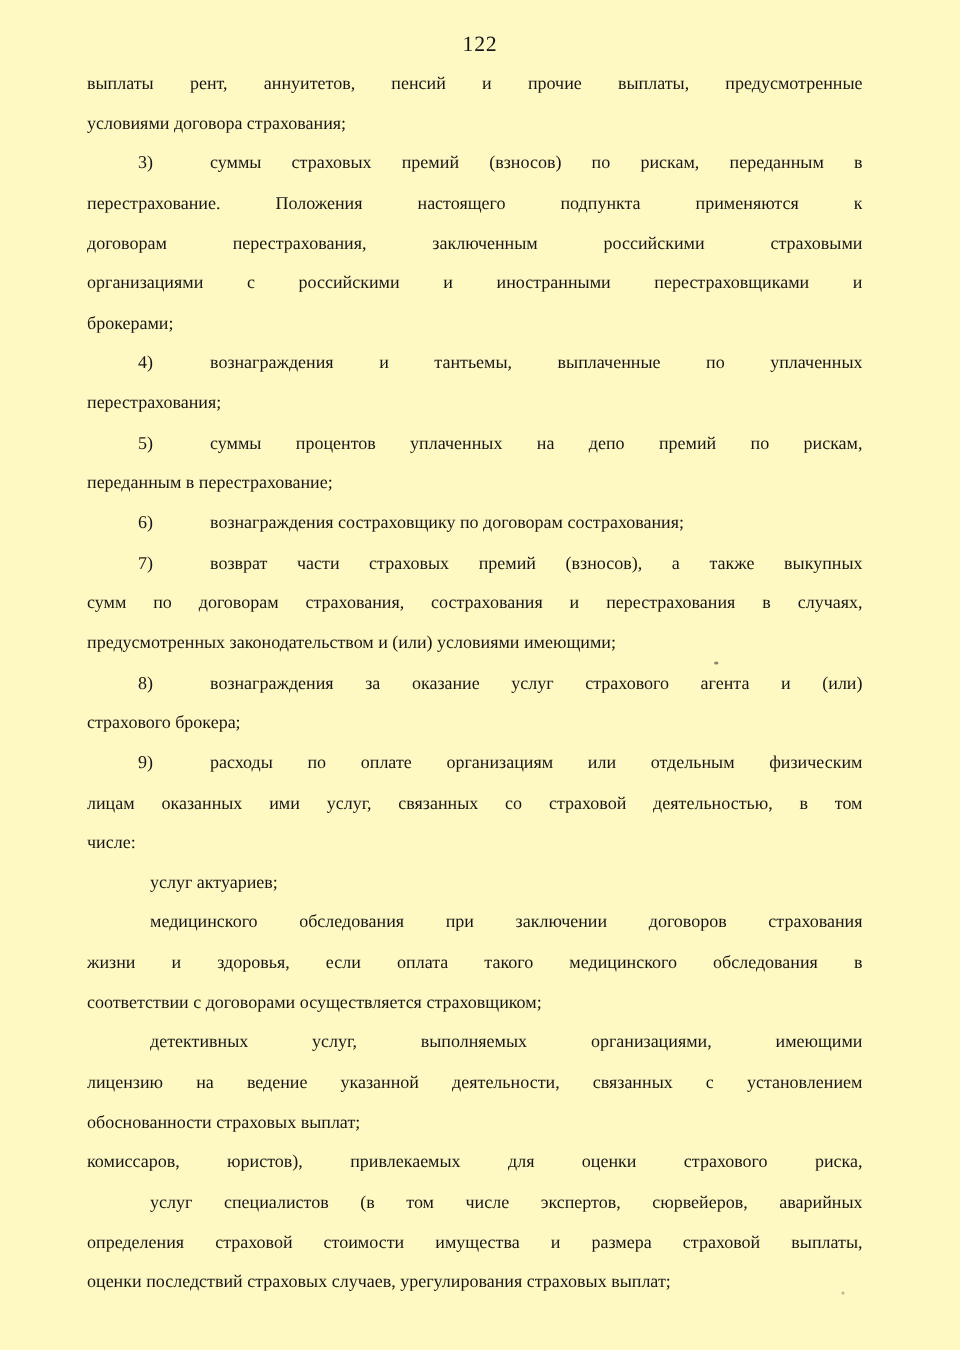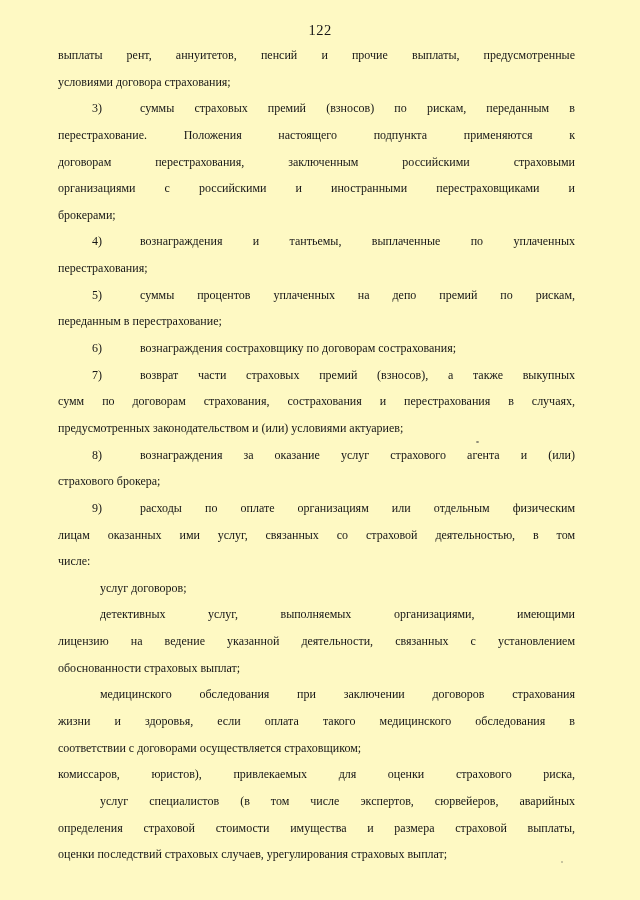--- a/index.html
+++ b/index.html
@@ -95,48 +95,48 @@
       <div class="line">переданным в перестрахование;</div>
     </div>
 
     <div class="para">
       <div class="line first-num"><span class="num">6)</span><span>вознаграждения состраховщику по договорам сострахования;</span></div>
     </div>
 
     <div class="para">
       <div class="line j first-num"><span class="num">7)</span><span>возврат части страховых премий (взносов), а также выкупных</span></div>
       <div class="line j">сумм по договорам страхования, сострахования и перестрахования в случаях,</div>
-      <div class="line">предусмотренных законодательством и (или) условиями актуариев;</div>
+      <div class="line">предусмотренных законодательством и (или) условиями имеющими;</div>
     </div>
 
     <div class="para">
       <div class="line j first-num"><span class="num">8)</span><span>вознаграждения за оказание услуг страхового агента и (или)</span></div>
       <div class="line">страхового брокера;</div>
     </div>
 
     <div class="para">
       <div class="line j first-num"><span class="num">9)</span><span>расходы по оплате организациям или отдельным физическим</span></div>
       <div class="line j">лицам оказанных ими услуг, связанных со страховой деятельностью, в том</div>
       <div class="line">числе:</div>
     </div>
 
     <div class="para">
-      <div class="line first">услуг договоров;</div>
+      <div class="line first">услуг актуариев;</div>
+    </div>
+
+    <div class="para">
+      <div class="line j first">медицинского обследования при заключении договоров страхования</div>
+      <div class="line j">жизни и здоровья, если оплата такого медицинского обследования в</div>
+      <div class="line">соответствии с договорами осуществляется страховщиком;</div>
     </div>
 
     <div class="para">
       <div class="line j first">детективных услуг, выполняемых организациями, имеющими</div>
       <div class="line j">лицензию на ведение указанной деятельности, связанных с установлением</div>
       <div class="line">обоснованности страховых выплат;</div>
-    </div>
-
-    <div class="para">
-      <div class="line j first">медицинского обследования при заключении договоров страхования</div>
-      <div class="line j">жизни и здоровья, если оплата такого медицинского обследования в</div>
-      <div class="line">соответствии с договорами осуществляется страховщиком;</div>
     </div>
 
     <div class="para">
       <div class="line j">комиссаров, юристов), привлекаемых для оценки страхового риска,</div>
       <div class="line j first">услуг специалистов (в том числе экспертов, сюрвейеров, аварийных</div>
       <div class="line j">определения страховой стоимости имущества и размера страховой выплаты,</div>
       <div class="line">оценки последствий страховых случаев, урегулирования страховых выплат;</div>
     </div>
 
   </div>

